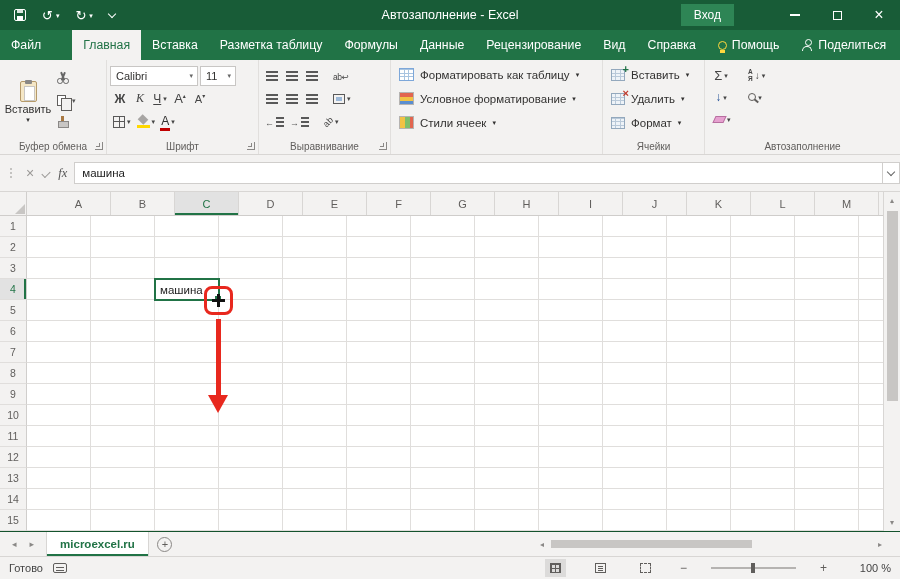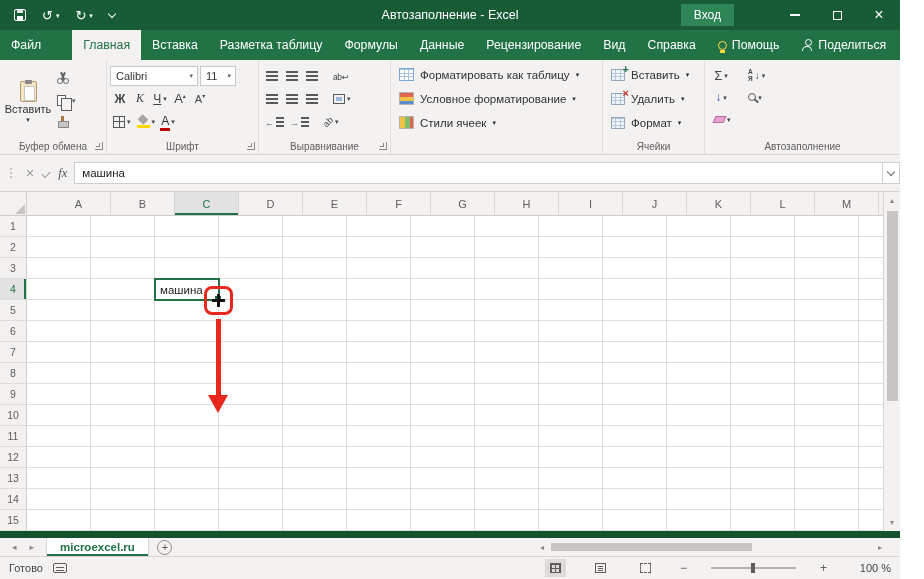--- a/index.html
+++ b/index.html
@@ -172,21 +172,21 @@
 .arrow-line{position:absolute;left:216px;top:103px;width:5px;height:76px;background:#e8281e;z-index:5;}
 .arrow-head{position:absolute;left:208px;top:179px;width:0;height:0;border-left:10.5px solid transparent;border-right:10.5px solid transparent;border-top:18px solid #e8281e;z-index:5;}
 .vscroll{position:absolute;top:0;right:0;bottom:0;width:17px;background:#f3f2f1;border-left:1px solid #d8d6d4;display:flex;flex-direction:column;align-items:center;z-index:6;}
 .vs-btn{height:17px;width:100%;display:flex;align-items:center;justify-content:center;font-size:8px;color:#8a8886;}
 .vs-up::before{content:'▴';}
 .vs-down::before{content:'▾';}
 .vs-thumb{width:11px;flex:0 0 190px;background:#c8c6c4;margin-top:2px;}
 .vs-space{flex:1;}
 
 
-.tabbar{flex:0 0 25px;background:#f3f2f1;display:flex;align-items:stretch;border-top:7px solid #14532d;overflow:hidden;}
+.tabbar{flex:0 0 25px;background:#f3f2f1;display:flex;align-items:stretch;border-top:1px solid #14532d;overflow:hidden;}
 .tb-navs{display:flex;align-items:center;gap:13px;padding:0 12px;color:#8a8886;font-size:9px;}
 .nav-left::before{content:'◂';}
 .nav-right::before{content:'▸';}
 .sheet-tab{background:#fff;border-left:1px solid #d8d6d4;border-right:1px solid #d8d6d4;display:flex;align-items:center;padding:0 13px;font-size:11.5px;color:#217346;font-weight:bold;position:relative;}
 .sheet-tab::after{content:'';position:absolute;left:0;right:0;bottom:0;height:2px;background:#217346;}
 .addsheet{width:32px;display:flex;align-items:center;justify-content:center;}
 .plus-circle{width:15px;height:15px;border:1px solid #8a8886;border-radius:50%;color:#605e5c;display:flex;align-items:center;justify-content:center;font-size:11px;line-height:1;}
 .plus-circle::before{content:'+';}
 .hscroll{margin-left:auto;display:flex;align-items:center;gap:5px;width:360px;padding-right:18px;}
 .hs-btn{font-size:8px;color:#8a8886;}

